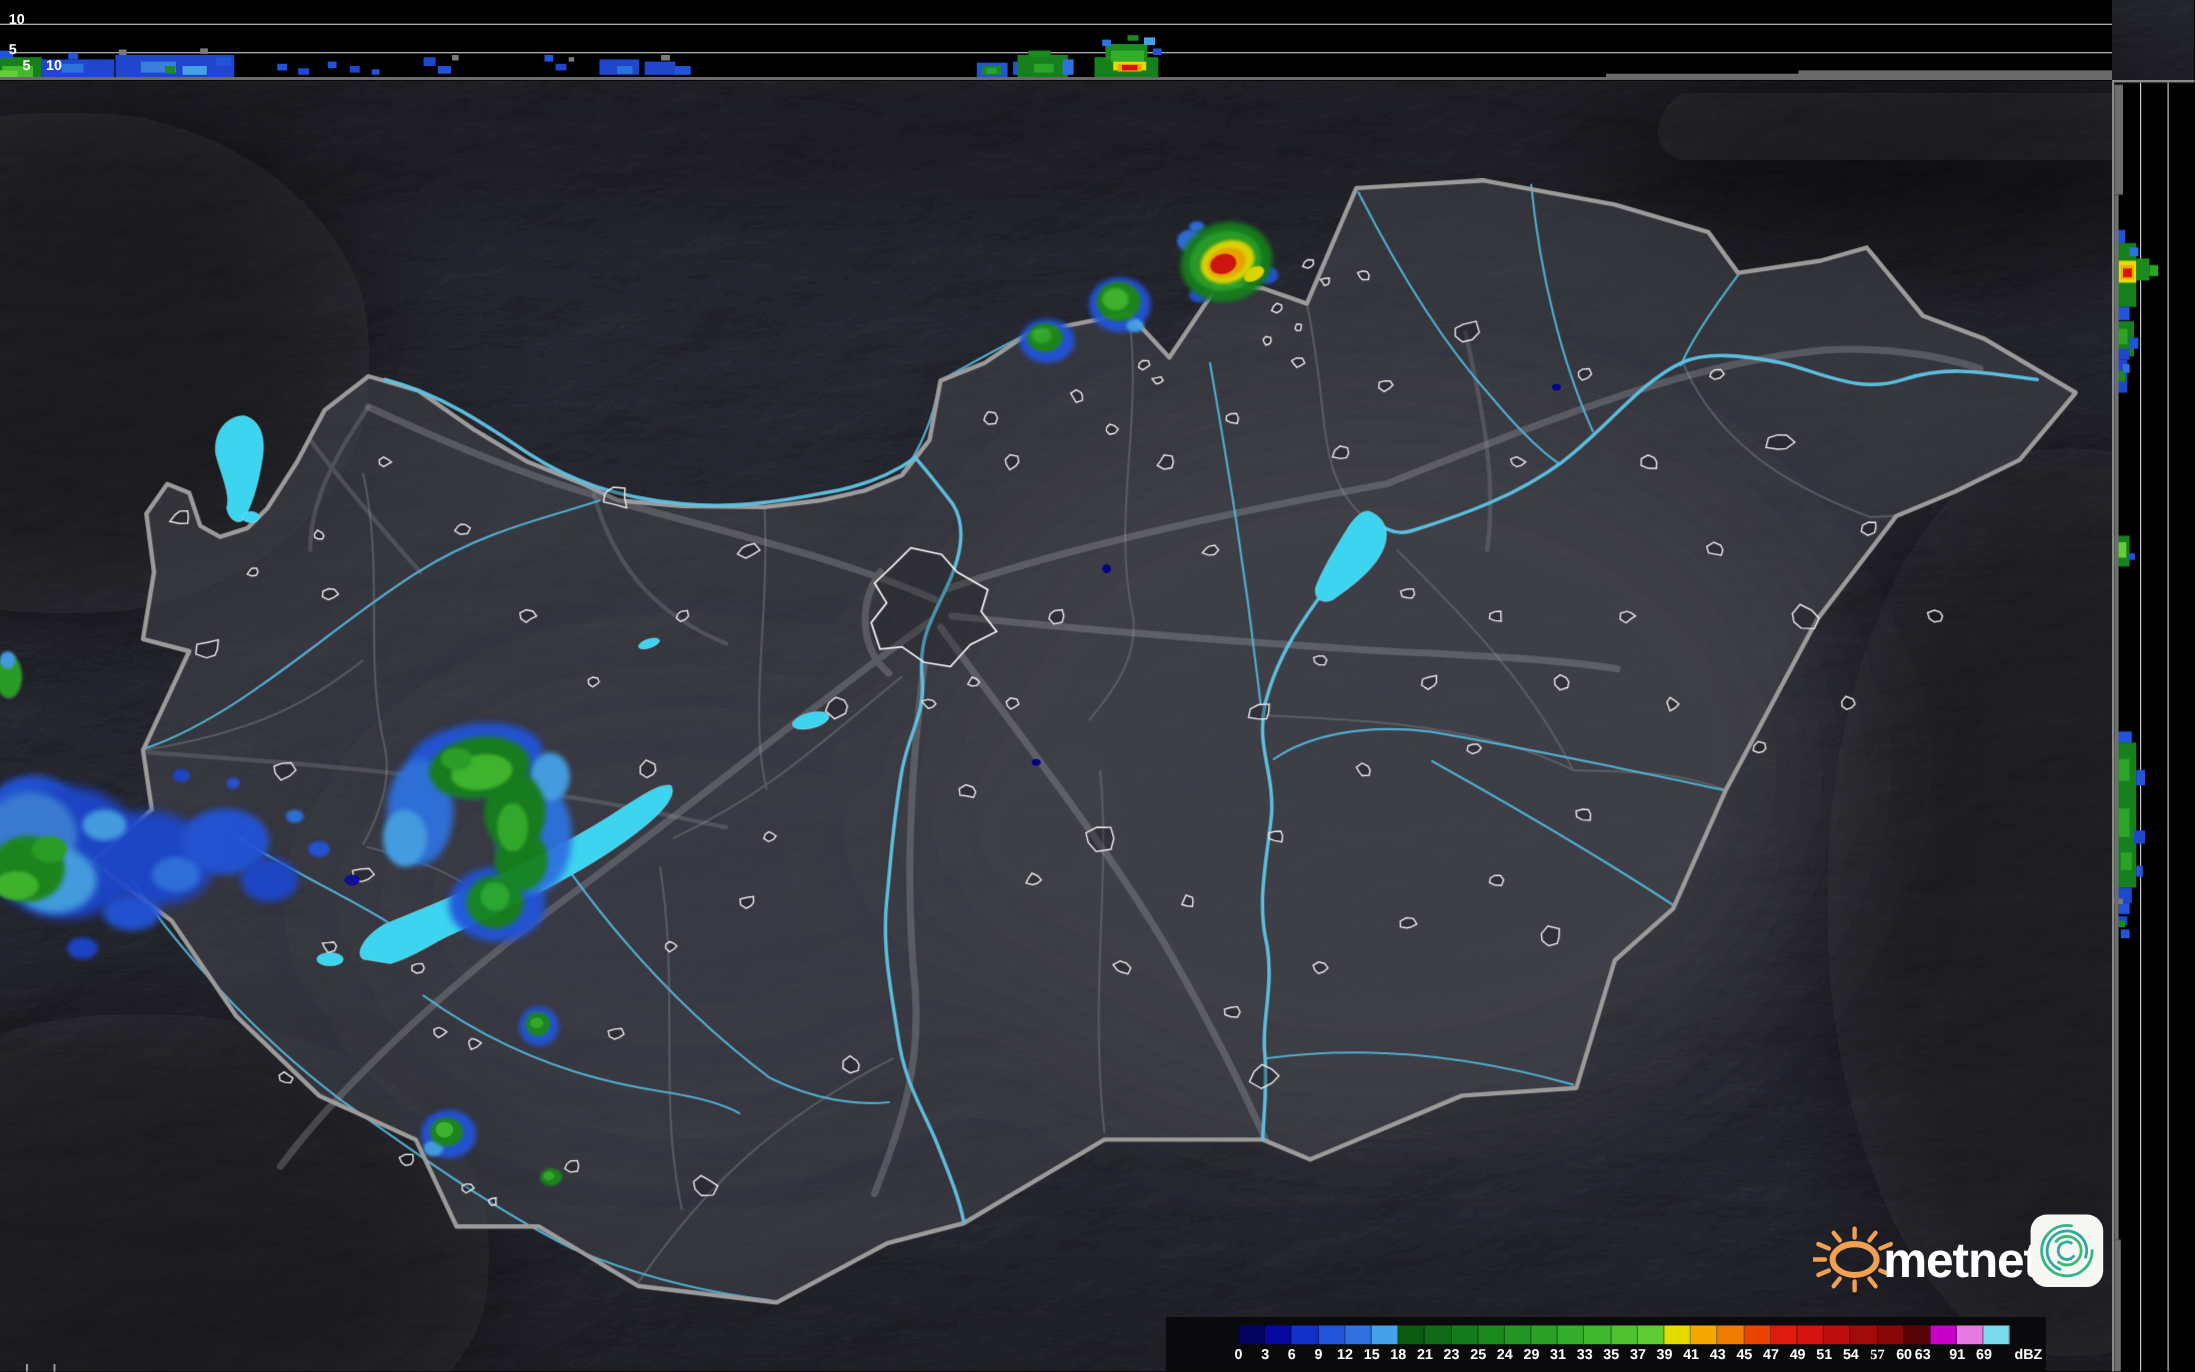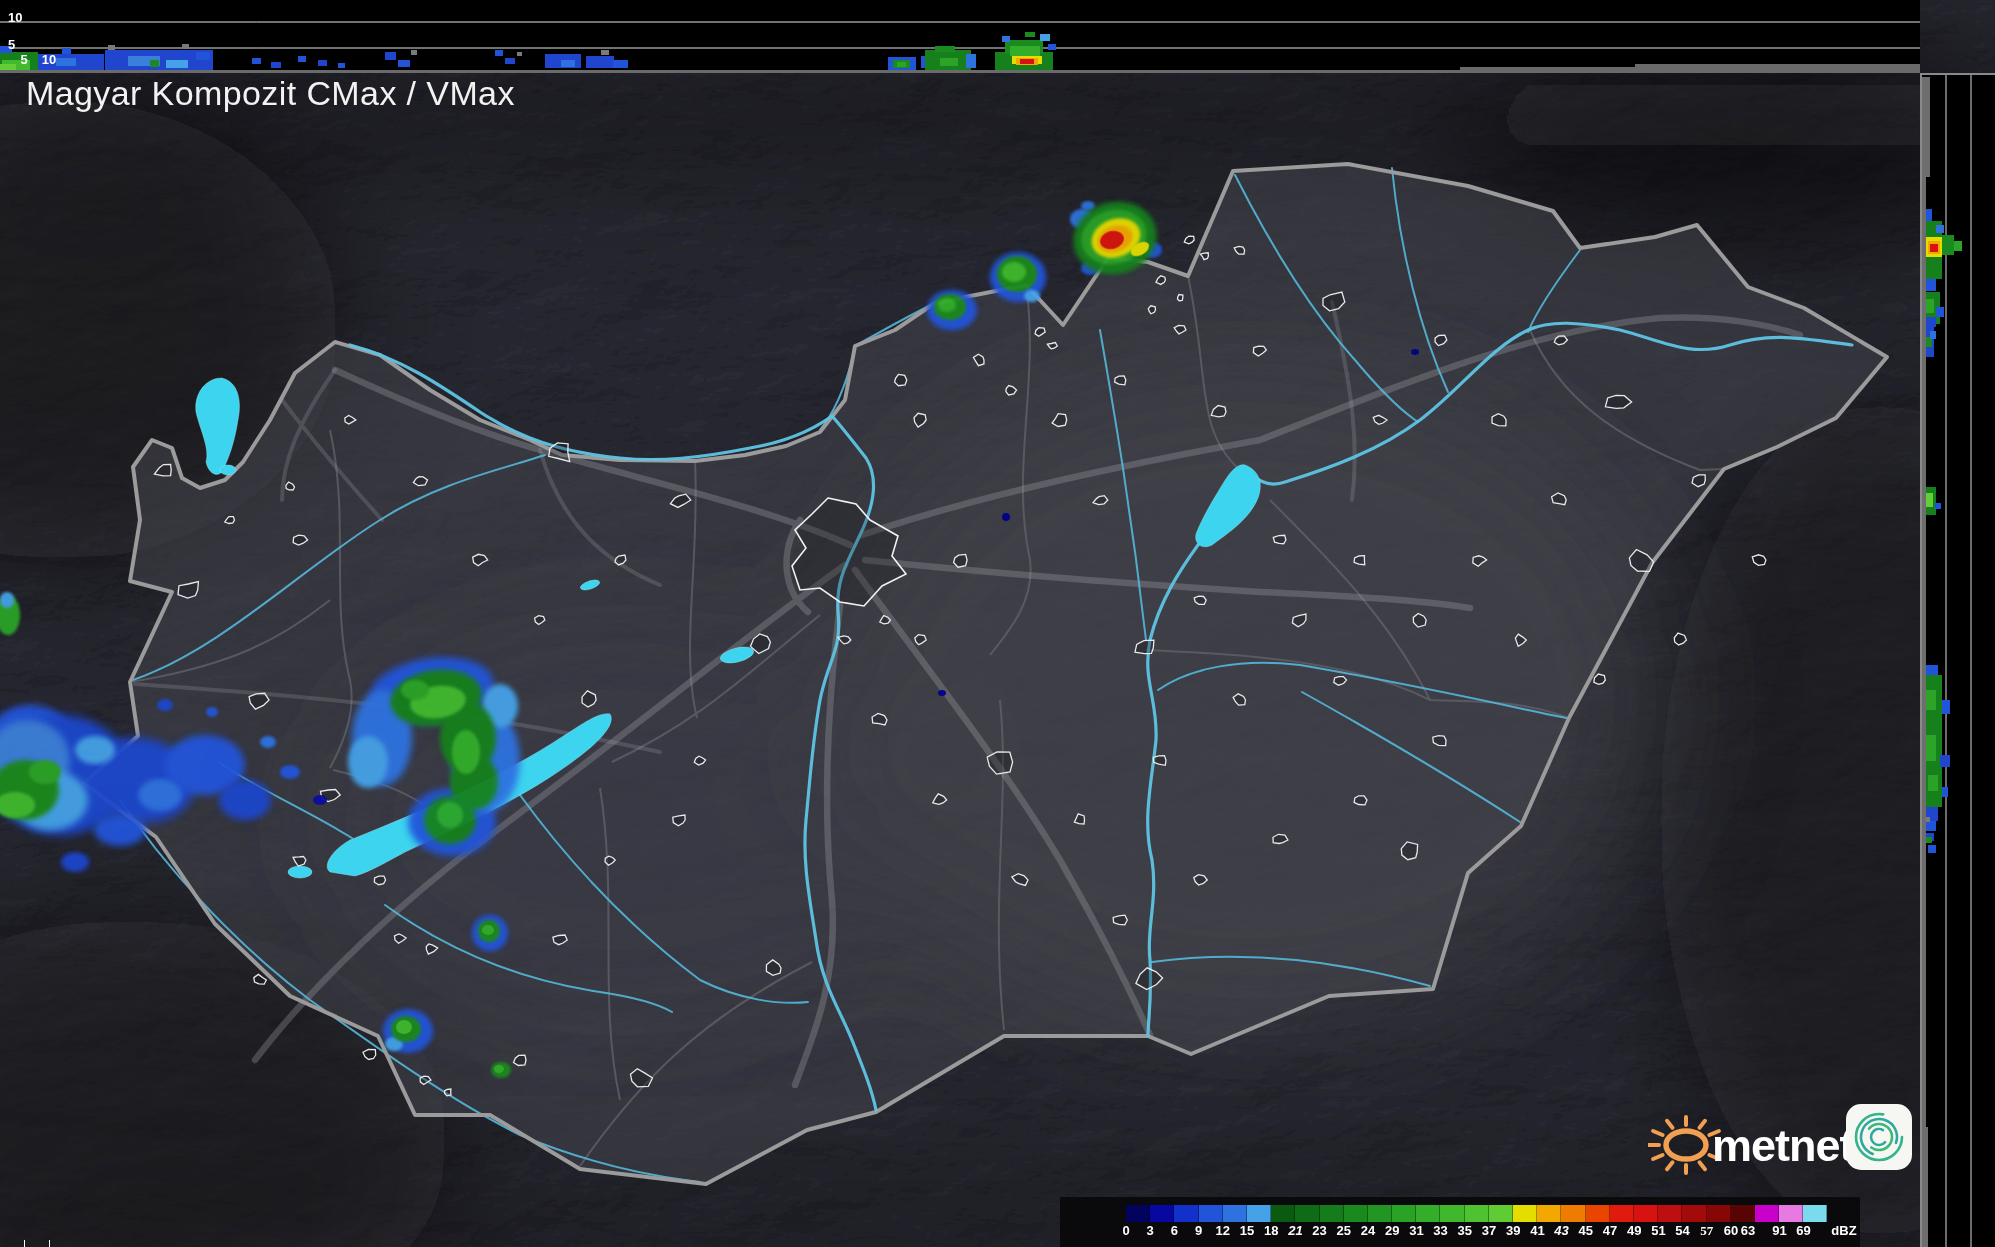--- a/index.html
+++ b/index.html
@@ -415,21 +415,20 @@
         </g>
       <g fill="#6e6e6e">
         <rect x="0" y="2" width="8" height="100"></rect>
         <rect x="0" y="102" width="4" height="950"></rect>
         <rect x="0" y="1052" width="6" height="120"></rect>
       </g>
     </svg>
   </div>
 
   <div id="title-block">
-    <div id="page-title">Magyar Kompozit CMax / VMax</div>
   </div>
 
   <div id="legend">
     <div id="legend-bar">
         <div class="legend-cell" style="background: rgb(3, 3, 94);"></div>
         <div class="legend-cell" style="background: rgb(7, 7, 162);"></div>
         <div class="legend-cell" style="background: rgb(18, 49, 202);"></div>
         <div class="legend-cell" style="background: rgb(34, 84, 218);"></div>
         <div class="legend-cell" style="background: rgb(46, 114, 224);"></div>
         <div class="legend-cell" style="background: rgb(69, 162, 232);"></div>
@@ -458,32 +457,32 @@
         <div class="legend-cell" style="background: rgb(121, 219, 235);"></div>
       </div>
     <div id="legend-labels">
         <span class="legend-label" style="left: 66px;">0</span>
         <span class="legend-label" style="left: 90.2px;">3</span>
         <span class="legend-label" style="left: 114.4px;">6</span>
         <span class="legend-label" style="left: 138.6px;">9</span>
         <span class="legend-label" style="left: 162.8px;">12</span>
         <span class="legend-label" style="left: 187px;">15</span>
         <span class="legend-label" style="left: 211.2px;">18</span>
-        <span class="legend-label" style="left: 235.4px; font-style: italic;">21</span>
+        <span class="legend-label" style="left: 235.4px;">21</span>
         <span class="legend-label" style="left: 259.6px;">23</span>
         <span class="legend-label" style="left: 283.8px;">25</span>
         <span class="legend-label" style="left: 308px;">24</span>
         <span class="legend-label" style="left: 332.2px;">29</span>
         <span class="legend-label" style="left: 356.4px; text-align: right;">31</span>
         <span class="legend-label" style="left: 380.6px;">33</span>
         <span class="legend-label" style="left: 404.8px;">35</span>
         <span class="legend-label" style="left: 429px;">37</span>
         <span class="legend-label" style="left: 453.2px;">39</span>
         <span class="legend-label" style="left: 477.4px;">41</span>
-        <span class="legend-label" style="left: 501.6px; font-style: italic;">43</span>
+        <span class="legend-label" style="left: 501.6px;">43</span>
         <span class="legend-label" style="left: 525.8px;">45</span>
         <span class="legend-label" style="left: 550px;">47</span>
         <span class="legend-label" style="left: 574.2px;">49</span>
         <span class="legend-label" style="left: 598.4px;">51</span>
         <span class="legend-label" style="left: 622.6px;">54</span>
         <span class="legend-label" style="left: 646.8px; font-family: Liberation Serif, serif;">57</span>
         <span class="legend-label" style="left: 671px;">60</span>
         <span class="legend-label" style="left: 663px; margin-left: 25px;">63</span>
         <span class="legend-label" style="left: 719.4px;">91</span>
         <span class="legend-label" style="left: 743.6px;">69</span>

